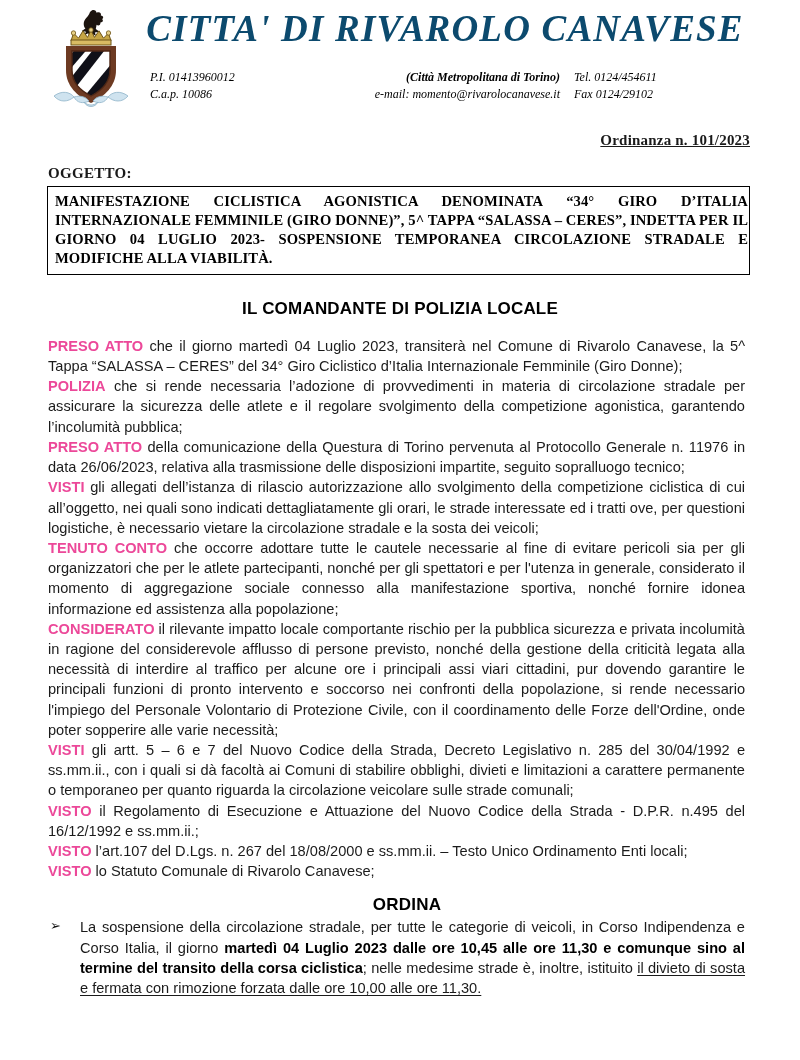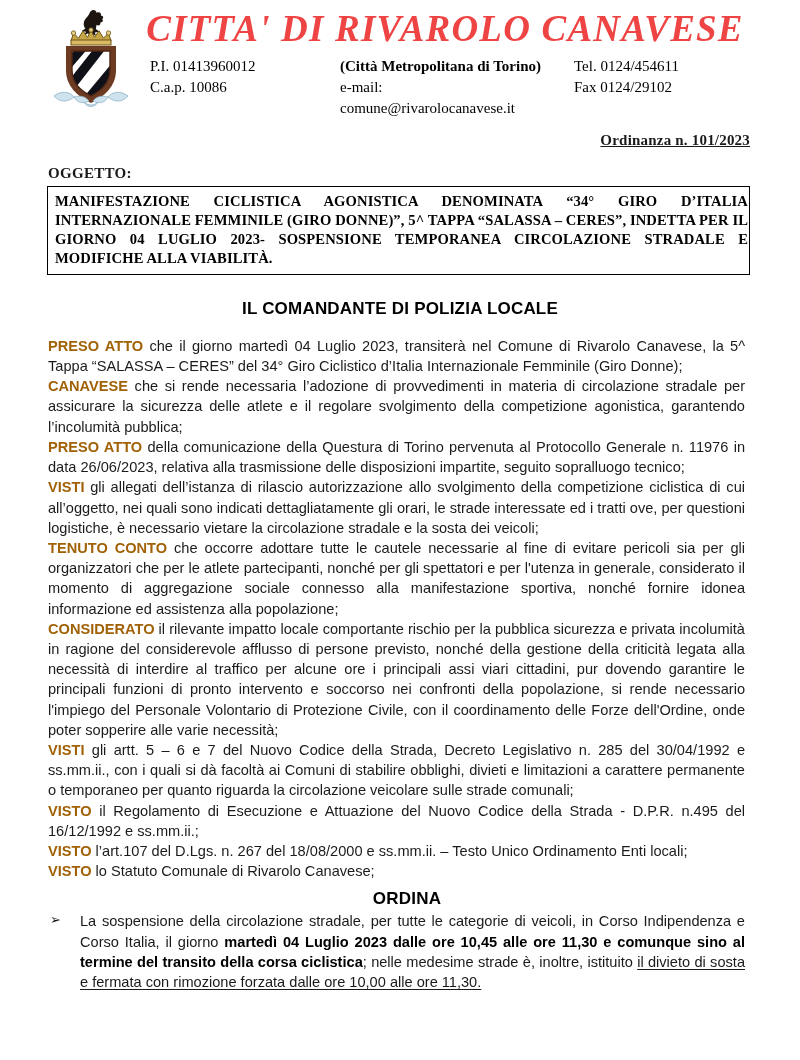--- a/index.html
+++ b/index.html
@@ -40,33 +40,34 @@
   }
   .city-title {
     font-family: "Liberation Serif", serif;
     font-weight: bold;
     font-style: italic;
     font-size: 37px;
     letter-spacing: 1.2px;
     text-align: center;
     line-height: 1.05;
     white-space: nowrap;
-    color: #ef4444;
+    color: #0c4a6e;
   }
   .contact-grid {
     display: grid;
     grid-template-columns: 200px 1fr 190px;
     font-family: "Liberation Serif", serif;
-    font-size: 15px;
+    font-style: italic;
+    font-size: 12px;
     color: #000;
-    margin-top: 7px;
+    margin-top: 20px;
     line-height: 1.42;
   }
   .contact-grid .c-left   { text-align: left; padding-left: 10px; }
-  .contact-grid .c-mid    { text-align: left; }
+  .contact-grid .c-mid    { text-align: right; }
   .contact-grid .c-right  { text-align: left; padding-left: 14px; }
   .contact-grid .c-mid.bold { font-weight: bold; }
 
   
   .ord-number {
     font-family: "Liberation Serif", serif;
     font-weight: bold;
     font-size: 15px;
     text-align: right;
     padding-right: 50px;
@@ -102,35 +103,35 @@
 
   
   .center-heading {
     text-align: center;
     font-weight: bold;
     font-size: 17px;
     letter-spacing: 0.2px;
     color: #000;
   }
   .heading-comandante { margin: 24px 0 0 0; }
-  .heading-ordina { margin: 8px 0 2px 0; padding-left: 14px; }
+  .heading-ordina { margin: 14px 0 2px 0; padding-left: 14px; }
 
   
   .body-block {
     margin: 17px 55px 0 48px;
     font-size: 14.6px;
     line-height: 1.385;
     text-align: justify;
     color: #1b1b1b;
   }
   .body-block p {
     margin: 0;
     text-align: justify;
   }
-  .body-block b { font-weight: bold; color: #a16207; }
+  .body-block b { font-weight: bold; color: #ec4899; }
 
   
   .ordina-wrap {
     margin: 0 55px 0 48px;
   }
   .ordina-item {
     display: flex;
     align-items: flex-start;
     font-size: 14.6px;
     line-height: 1.385;
@@ -199,38 +200,38 @@
     </svg>
   </div>
 
   <div class="letterhead-text">
     <div class="city-title">CITTA' DI RIVAROLO CANAVESE</div>
     <div class="contact-grid">
       <div class="c-left">P.I. 01413960012</div>
       <div class="c-mid bold">(Città Metropolitana di Torino)</div>
       <div class="c-right">Tel. 0124/454611</div>
       <div class="c-left">C.a.p. 10086</div>
-      <div class="c-mid">e-mail: comune@rivarolocanavese.it</div>
+      <div class="c-mid">e-mail: momento@rivarolocanavese.it</div>
       <div class="c-right">Fax  0124/29102</div>
     </div>
   </div>
 </div>
 
 <div class="ord-number">Ordinanza n. 101/2023</div>
 
 <div class="oggetto-label">OGGETTO:</div>
 <div class="oggetto-box">
   <div class="oggetto-text">MANIFESTAZIONE CICLISTICA AGONISTICA DENOMINATA “34° GIRO D’ITALIA INTERNAZIONALE FEMMINILE (GIRO DONNE)”, 5^ TAPPA “SALASSA – CERES”, INDETTA PER IL GIORNO 04 LUGLIO 2023- SOSPENSIONE TEMPORANEA CIRCOLAZIONE STRADALE E MODIFICHE ALLA VIABILITÀ.</div>
 </div>
 
 <div class="center-heading heading-comandante">IL COMANDANTE DI POLIZIA LOCALE</div>
 
 <div class="body-block" id="preamble">
     <p><b>PRESO ATTO</b> che il giorno martedì 04 Luglio 2023, transiterà nel Comune di Rivarolo Canavese, la 5^ Tappa “SALASSA – CERES” del 34° Giro Ciclistico d’Italia Internazionale Femminile (Giro Donne);</p>
-    <p><b>CANAVESE</b> che si rende necessaria l’adozione di provvedimenti in materia di circolazione stradale per assicurare la sicurezza delle atlete e il regolare svolgimento della competizione agonistica, garantendo l’incolumità pubblica;</p>
+    <p><b>POLIZIA</b> che si rende necessaria l’adozione di provvedimenti in materia di circolazione stradale per assicurare la sicurezza delle atlete e il regolare svolgimento della competizione agonistica, garantendo l’incolumità pubblica;</p>
     <p><b>PRESO ATTO</b> della comunicazione della Questura di Torino pervenuta al Protocollo Generale n. 11976 in data 26/06/2023, relativa alla trasmissione delle disposizioni impartite, seguito sopralluogo tecnico;</p>
     <p><b>VISTI</b> gli allegati dell’istanza di rilascio autorizzazione allo svolgimento della competizione ciclistica di cui all’oggetto, nei quali sono indicati dettagliatamente gli orari, le strade interessate ed i tratti ove, per questioni logistiche, è necessario vietare la circolazione stradale e la sosta dei veicoli;</p>
     <p><b>TENUTO CONTO</b> che occorre adottare tutte le cautele necessarie al fine di evitare pericoli sia per gli organizzatori che per le atlete partecipanti, nonché per gli spettatori e per l'utenza in generale, considerato il momento di aggregazione sociale connesso alla manifestazione sportiva, nonché fornire idonea informazione ed assistenza alla popolazione;</p>
     <p><b>CONSIDERATO</b> il rilevante impatto locale comportante rischio per la pubblica sicurezza e privata incolumità in ragione del considerevole afflusso di persone previsto, nonché della gestione della criticità legata alla necessità di interdire al traffico per alcune ore i principali assi viari cittadini, pur dovendo garantire le principali funzioni di pronto intervento e soccorso nei confronti della popolazione, si rende necessario l'impiego del Personale Volontario di Protezione Civile, con il coordinamento delle Forze dell'Ordine, onde poter sopperire alle varie necessità;</p>
     <p><b>VISTI</b> gli artt. 5 – 6 e 7 del Nuovo Codice della Strada, Decreto Legislativo n. 285 del 30/04/1992 e ss.mm.ii., con i quali si dà facoltà ai Comuni di stabilire obblighi, divieti e limitazioni a carattere permanente o temporaneo per quanto riguarda la circolazione veicolare sulle strade comunali;</p>
     <p><b>VISTO</b> il Regolamento di Esecuzione e Attuazione del Nuovo Codice della Strada - D.P.R. n.495 del 16/12/1992 e ss.mm.ii.;</p>
     <p><b>VISTO</b> l’art.107 del D.Lgs. n. 267 del 18/08/2000 e ss.mm.ii. – Testo Unico Ordinamento Enti locali;</p>
     <p><b>VISTO</b> lo Statuto Comunale di Rivarolo Canavese;</p>
   </div>
 

